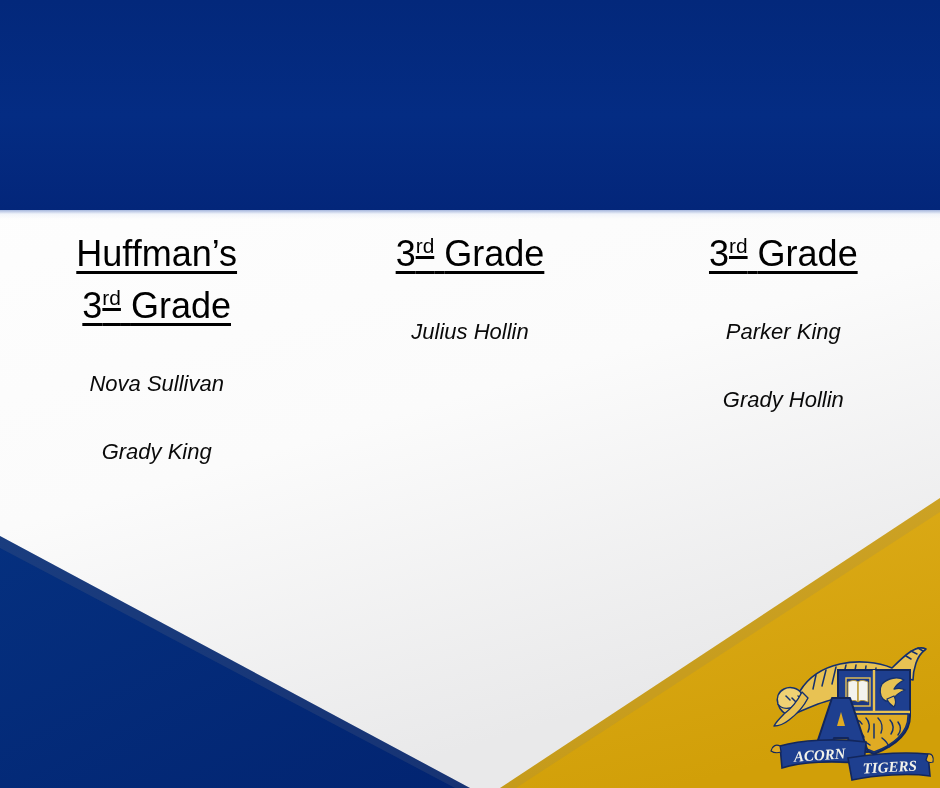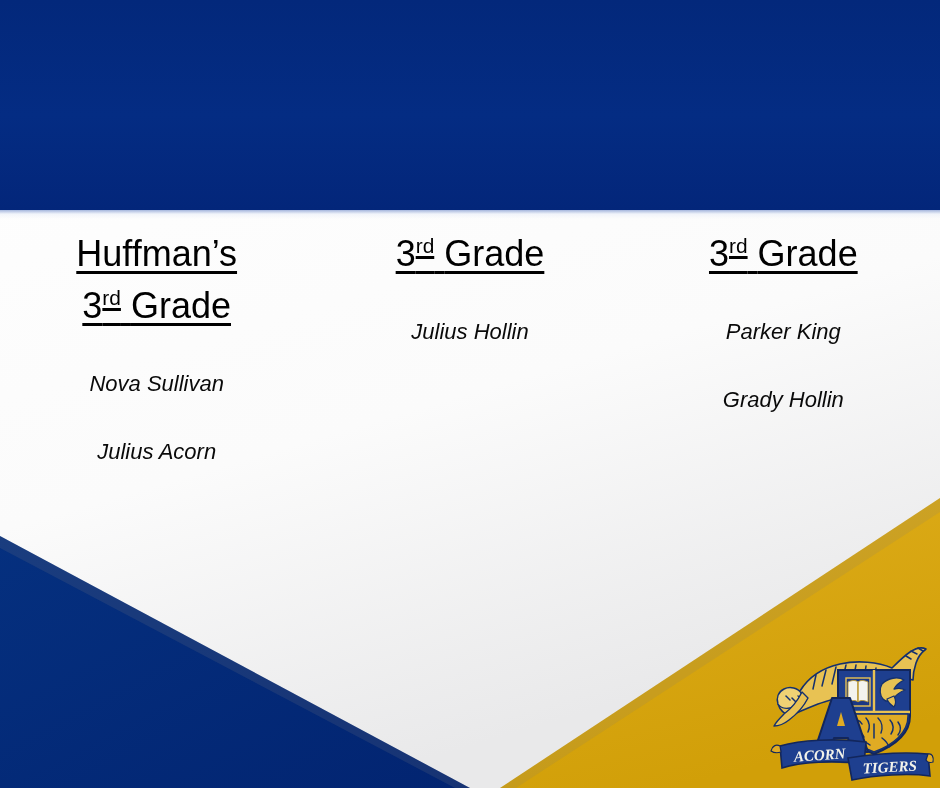--- a/index.html
+++ b/index.html
@@ -177,21 +177,21 @@
   <div class="content">
     <div class="columns">
 
       <div class="column">
         <div class="col-header">
           <span class="hline"><span class="u">Huffman’s</span></span>
           <span class="hline"><span class="u"><span>3</span><span class="ord">rd</span>&nbsp;<span>Grade</span></span></span>
         </div>
         <div class="names">
           <div class="name">Nova Sullivan</div>
-          <div class="name">Julius Acorn</div>
+          <div class="name">Grady King</div>
         </div>
       </div>
 
       <div class="column">
         <div class="col-header">
           <span class="hline"><span class="u"><span>3</span><span class="ord">rd</span>&nbsp;<span>Grade</span></span></span>
         </div>
         <div class="names">
           <div class="name">Julius Hollin</div>
         </div>

